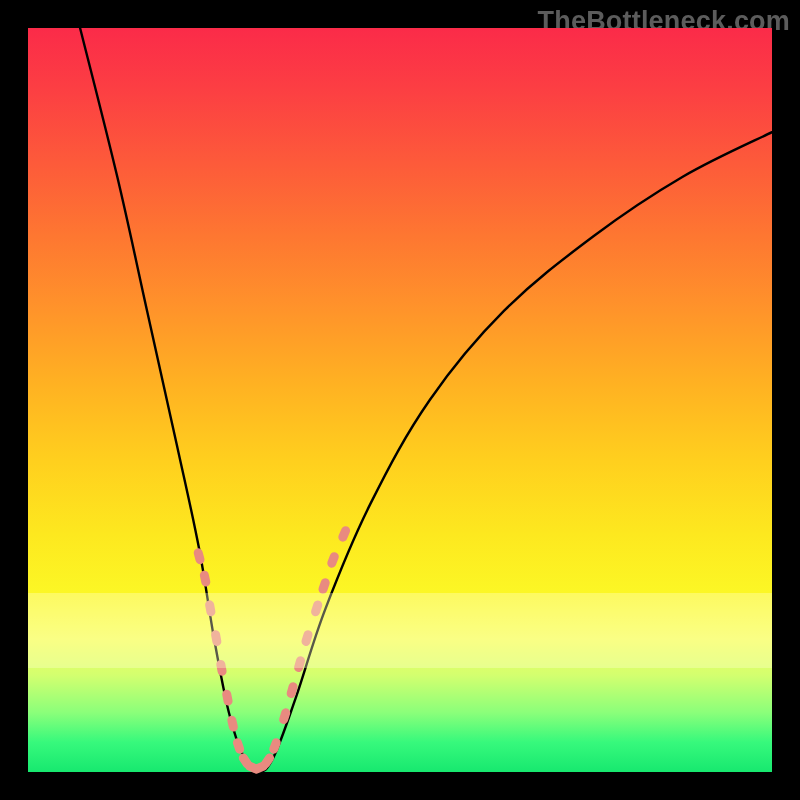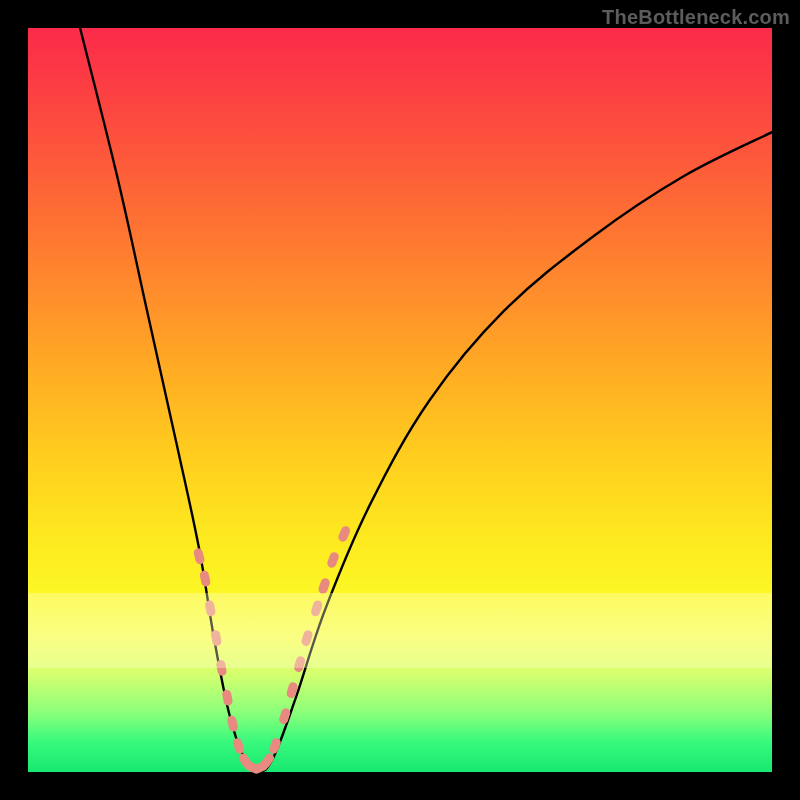--- a/index.html
+++ b/index.html
@@ -49,21 +49,21 @@
     top: 76%;
     height: 10%;
     background: rgba(255, 255, 210, 0.35);
     pointer-events: none;
   }
   .watermark {
     position: absolute;
     top: 6px;
     right: 10px;
     font-family: Arial, Helvetica, sans-serif;
-    font-size: 20px;
+    font-size: 27px;
     font-weight: 600;
     color: #5c5c5c;
     letter-spacing: 0.2px;
     user-select: none;
   }
   svg.overlay {
     position: absolute;
     left: 0;
     top: 0;
     width: 744px;

